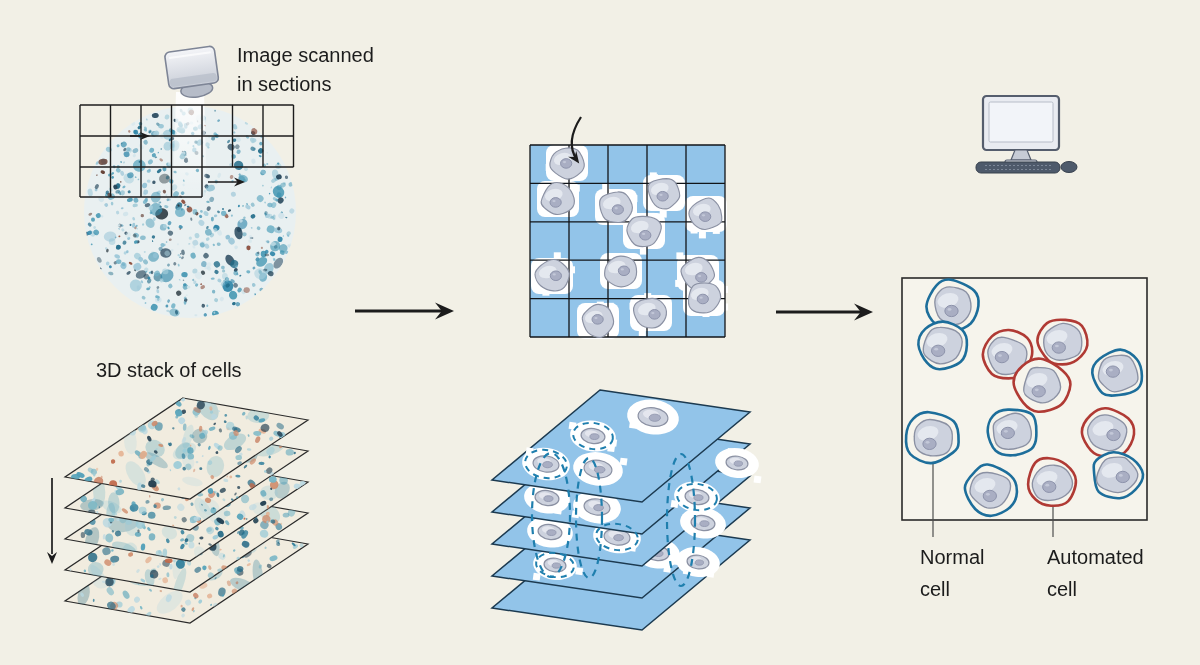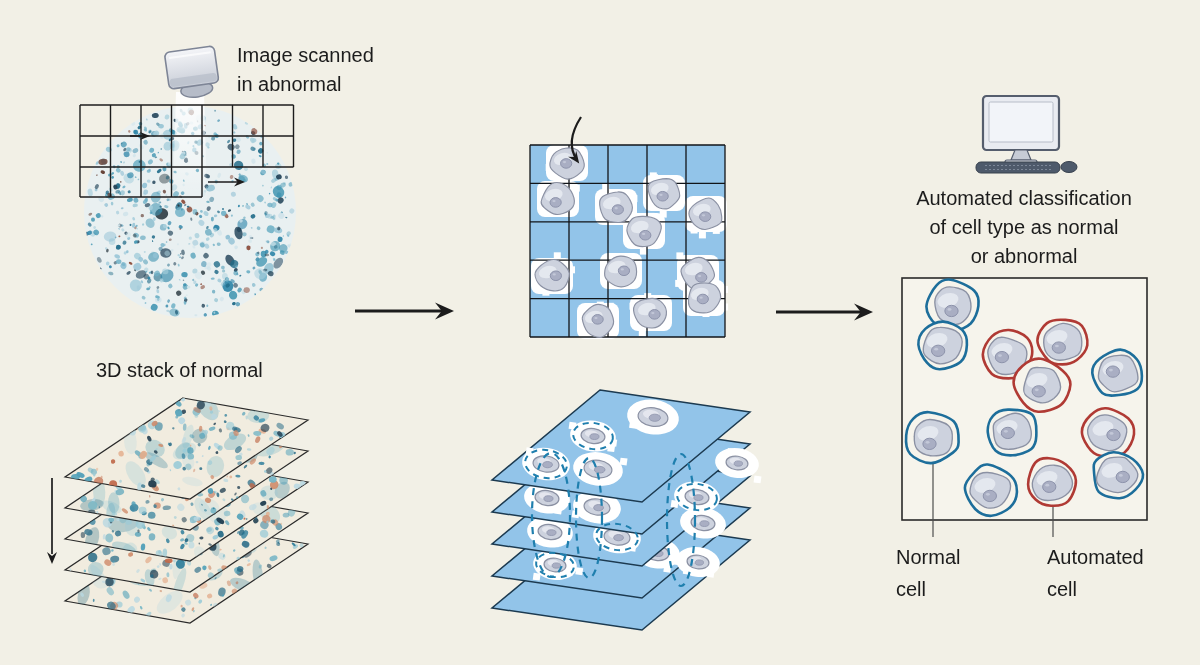--- a/index.html
+++ b/index.html
@@ -1688,22 +1688,19 @@
           <path d="M1075.9,480.5C1076.3,486.5 1072.4,496.9 1068.2,501.1C1064.1,505.3 1056.4,506.0 1051.0,505.7C1045.5,505.4 1039.4,503.1 1035.6,499.5C1031.7,496.0 1028.1,490.4 1028.1,484.3C1028.0,478.2 1031.6,467.2 1035.1,462.9C1038.6,458.5 1043.8,457.9 1048.9,458.2C1054.1,458.5 1061.4,460.9 1065.9,464.6C1070.4,468.3 1075.6,474.4 1075.9,480.5Z" fill="#f6f4ec" stroke="#b03a34" stroke-width="2.6"></path>
           <path d="M1072.5,483.4C1072.4,487.6 1069.4,492.3 1065.6,495.2C1061.8,498.0 1054.5,500.1 1049.8,500.4C1045.1,500.7 1040.4,499.8 1037.5,497.0C1034.6,494.2 1031.9,488.0 1032.3,483.3C1032.7,478.7 1036.3,472.4 1039.9,469.4C1043.6,466.3 1049.7,465.1 1054.1,465.2C1058.5,465.4 1063.3,467.1 1066.3,470.1C1069.4,473.1 1072.6,479.2 1072.5,483.4Z" fill="#cdd2de" stroke="#8b91a3" stroke-width="1.3650000000000002"></path>
           <ellipse cx="1048.49" cy="477.15" rx="10.725000000000001" ry="7.02" transform="rotate(-16 1052 483)" fill="#e7eaf1" opacity="0.9"></ellipse>
           <ellipse cx="1049.241616405826" cy="486.79114393021445" rx="6.630000000000001" ry="5.654999999999999" fill="#a9aec3" stroke="#8d93ab" stroke-width="1"></ellipse>
           <ellipse cx="1047.291616405826" cy="485.23114393021444" rx="1.9500000000000002" ry="1.3650000000000002" fill="#c3c8d8"></ellipse>
         </g>
       </g>
     </svg>
 
   <div class="label" style="left:237px;top:41px">Image scanned
-in abnormal</div>
-  <div class="label" style="left:96px;top:356px">3D stack of normal</div>
-  <div class="label center" style="left:890px;top:184px;width:268px">Automated classification
-of cell type as normal
-or abnormal</div>
-  <div class="label wide" style="left:896px;top:541px">Normal
+in sections</div>
+  <div class="label" style="left:96px;top:356px">3D stack of cells</div>
+  <div class="label wide" style="left:920px;top:541px">Normal
 cell</div>
   <div class="label wide" style="left:1047px;top:541px">Automated
 cell</div>
 </div>
 
 </body></html>

